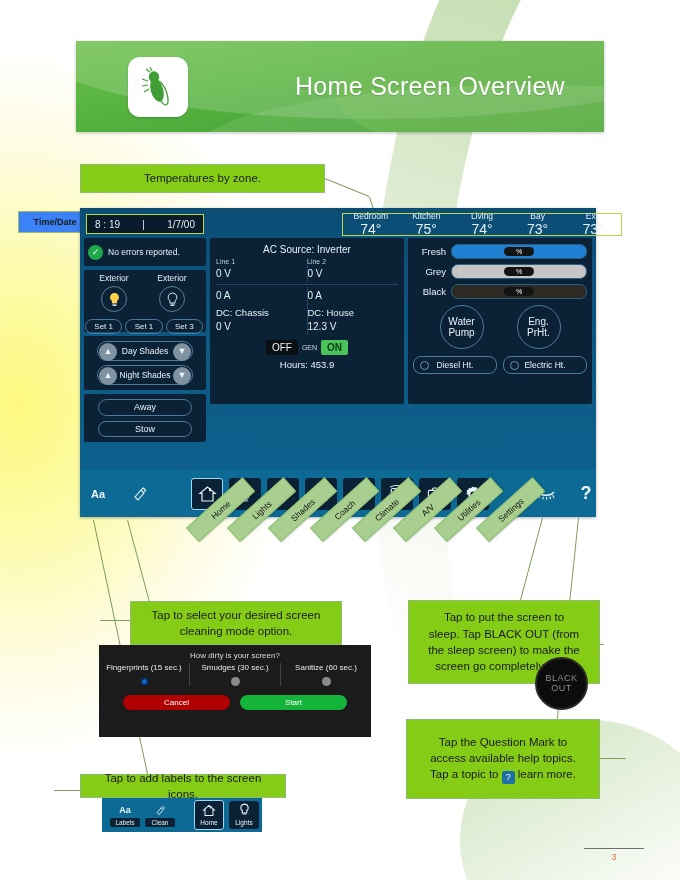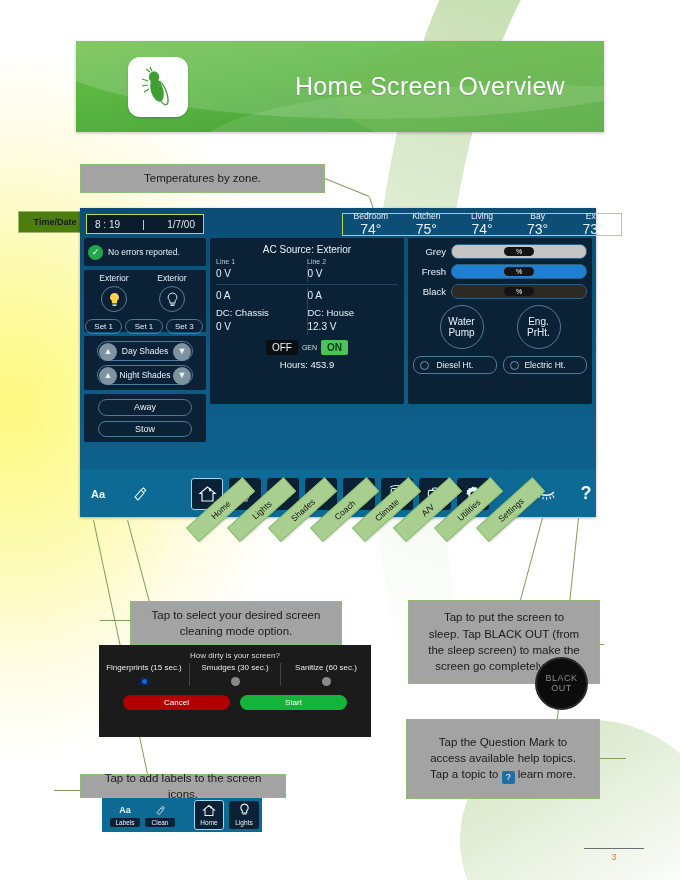--- a/index.html
+++ b/index.html
@@ -62,35 +62,35 @@
   }
   #banner-title{
     position:absolute;left:184px;top:0;height:91px;width:340px;
     display:flex;align-items:center;justify-content:center;
     color:#fff;font-size:25px;letter-spacing:.3px;
     text-shadow:0 1px 1px rgba(0,0,0,.15);
   }
 
   
   .callout{
-    position:absolute;background:#a3a3a3;border:1px solid #8fbd77;
+    position:absolute;background:#84cc16;border:1px solid #8fbd77;
     color:#1a1a1a;font-size:11.5px;line-height:1.42;
     display:flex;align-items:center;justify-content:center;text-align:center;
     padding:4px 19px;box-sizing:border-box;
   }
   #callout-temps{left:80px;top:164px;width:245px;height:29px;}
   #callout-clean{left:130px;top:601px;width:212px;height:44px;}
   #callout-sleep{left:408px;top:600px;width:192px;height:84px;}
   #callout-help{left:406px;top:719px;width:194px;height:80px;}
   #callout-labels{left:80px;top:774px;width:206px;height:24px;}
 
   
   #tag-timedate{
     position:absolute;left:18px;top:211px;width:72px;height:20px;
-    background:#4d7c0f;border:1px solid #9cb86a;
+    background:#3b82f6;border:1px solid #9cb86a;
     color:#1a1a1a;font-size:9px;font-weight:bold;
     display:flex;align-items:center;justify-content:center;
     clip-path:polygon(0 0, 84% 0, 100% 50%, 84% 100%, 0 100%);
   }
 
   
   .lead{position:absolute;background:#7f9e5f;transform-origin:0 0;height:1px;}
 
   
   #screen{
@@ -394,21 +394,21 @@
       </div>
     </div>
 
     <div class="panel" id="p-scene">
       <div class="wide-pill">Away</div>
       <div class="wide-pill">Stow</div>
     </div>
   </div>
 
   <div id="midcol">
-    <div id="ac-source">AC Source: Exterior</div>
+    <div id="ac-source">AC Source: Inverter</div>
     <div class="grid2">
       <div class="col2 tiny">Line 1</div>
       <div class="col2 tiny">Line 2</div>
     </div>
     <div class="grid2">
       <div class="col2 val">0 V</div>
       <div class="vsep"></div>
       <div class="col2 val">0 V</div>
     </div>
     <div class="hsep"></div>
@@ -434,28 +434,28 @@
           <div class="genlab">GEN</div>
           <div class="genon">ON</div>
         </div>
         <div id="hours">Hours: 453.9</div>
       </div>
     </div>
   </div>
 
   <div id="rightcol">
     <div class="tankrow">
+      <div class="tanklbl">Fresh</div>
+      <div class="tankbar fresh">
+        <span class="tankchip">%</span>
+      </div>
+    </div>
+    <div class="tankrow">
       <div class="tanklbl">Grey</div>
       <div class="tankbar grey">
-        <span class="tankchip">%</span>
-      </div>
-    </div>
-    <div class="tankrow">
-      <div class="tanklbl">Fresh</div>
-      <div class="tankbar fresh">
         <span class="tankchip">%</span>
       </div>
     </div>
     <div class="tankrow">
       <div class="tanklbl">Black</div>
       <div class="tankbar black">
         <span class="tankchip">%</span>
       </div>
     </div>
 

